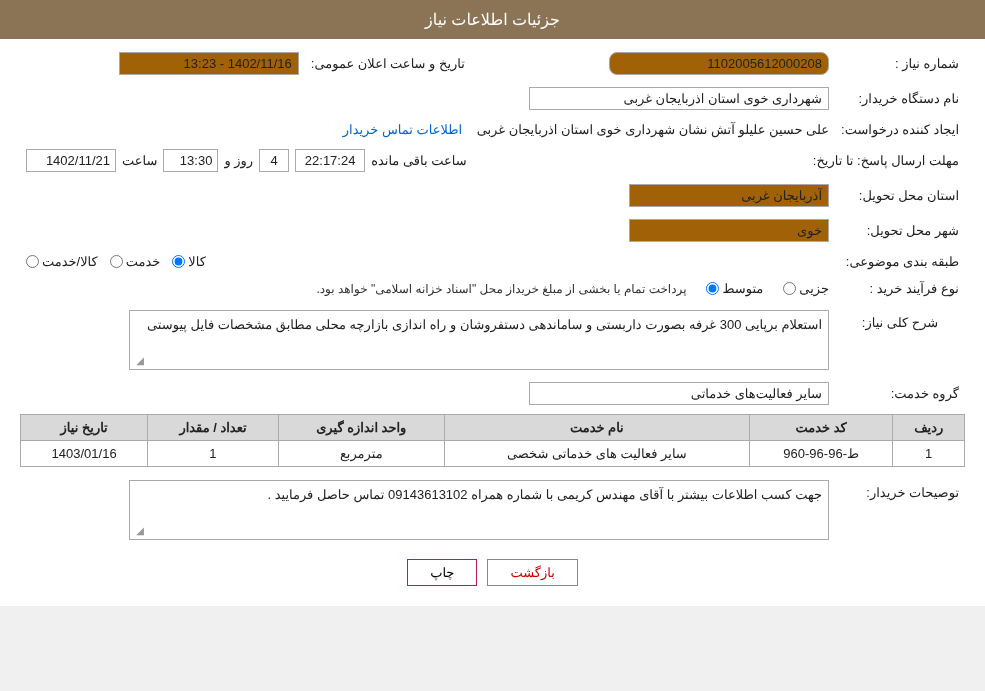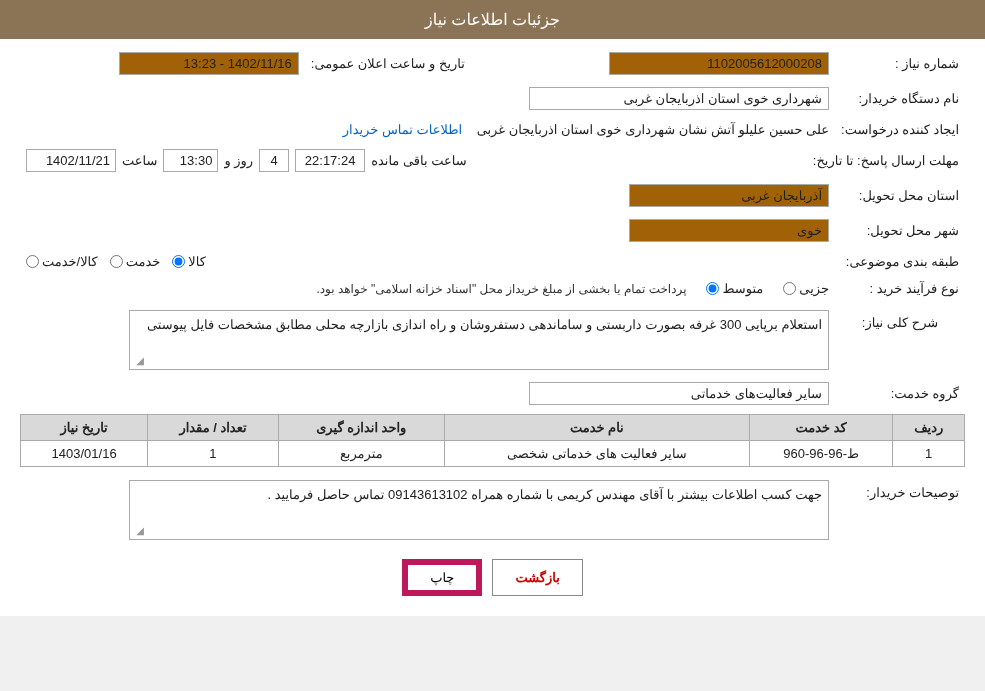--- a/index.html
+++ b/index.html
@@ -107,35 +107,34 @@
       font-size: 10px;
     }
     .buttons-row {
       display: flex;
       justify-content: center;
       gap: 10px;
       margin-top: 16px;
     }
     .btn-print {
       background: #fff;
-      border: 6px solid #be185d;
+      border: 1px solid #be185d;
       padding: 5px 22px;
       font-size: 13px;
       cursor: pointer;
       font-family: Tahoma, Arial, sans-serif;
     }
     .btn-back {
       background: #fff;
       border: 1px solid #888;
       padding: 5px 22px;
       font-size: 13px;
       cursor: pointer;
       font-family: Tahoma, Arial, sans-serif;
       color: #c00;
-      font-weight: bold;
     }
     .radio-group {
       display: flex;
       gap: 12px;
       flex-direction: row-reverse;
       align-items: center;
     }
     .radio-item {
       display: flex;
       align-items: center;
@@ -165,21 +164,21 @@
 <div class="page-wrapper">
   <div class="header-bar">جزئیات اطلاعات نیاز</div>
 
   <div class="content">
 
     <table class="info-table">
       <tbody>
           <tr>
         <td class="label-cell">شماره نیاز :</td>
         <td class="value-cell">
-          <div class="input-box" style="min-width:220px;">1102005612000208</div>
+          <div class="input-box" style="min-width:220px;border-radius:8px;">1102005612000208</div>
         </td>
         <td style="width:20px;"></td>
         <td class="label-cell" style="text-align:right;">تاریخ و ساعت اعلان عمومی:</td>
         <td class="value-cell">
           <div class="input-box" style="min-width:180px;">1402/11/16 - 13:23</div>
         </td>
       </tr>
     </tbody>
       </table>
 

